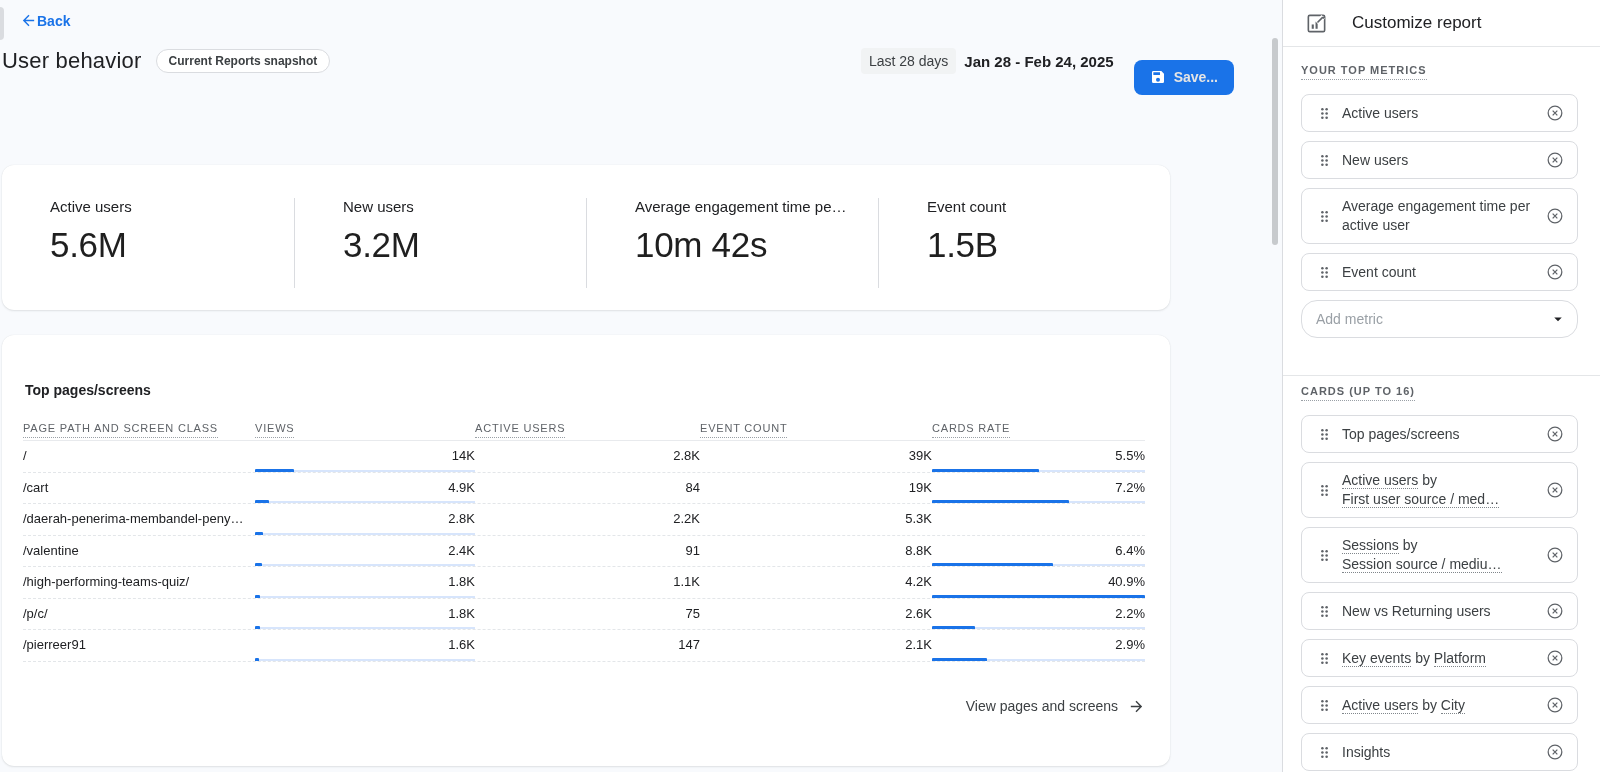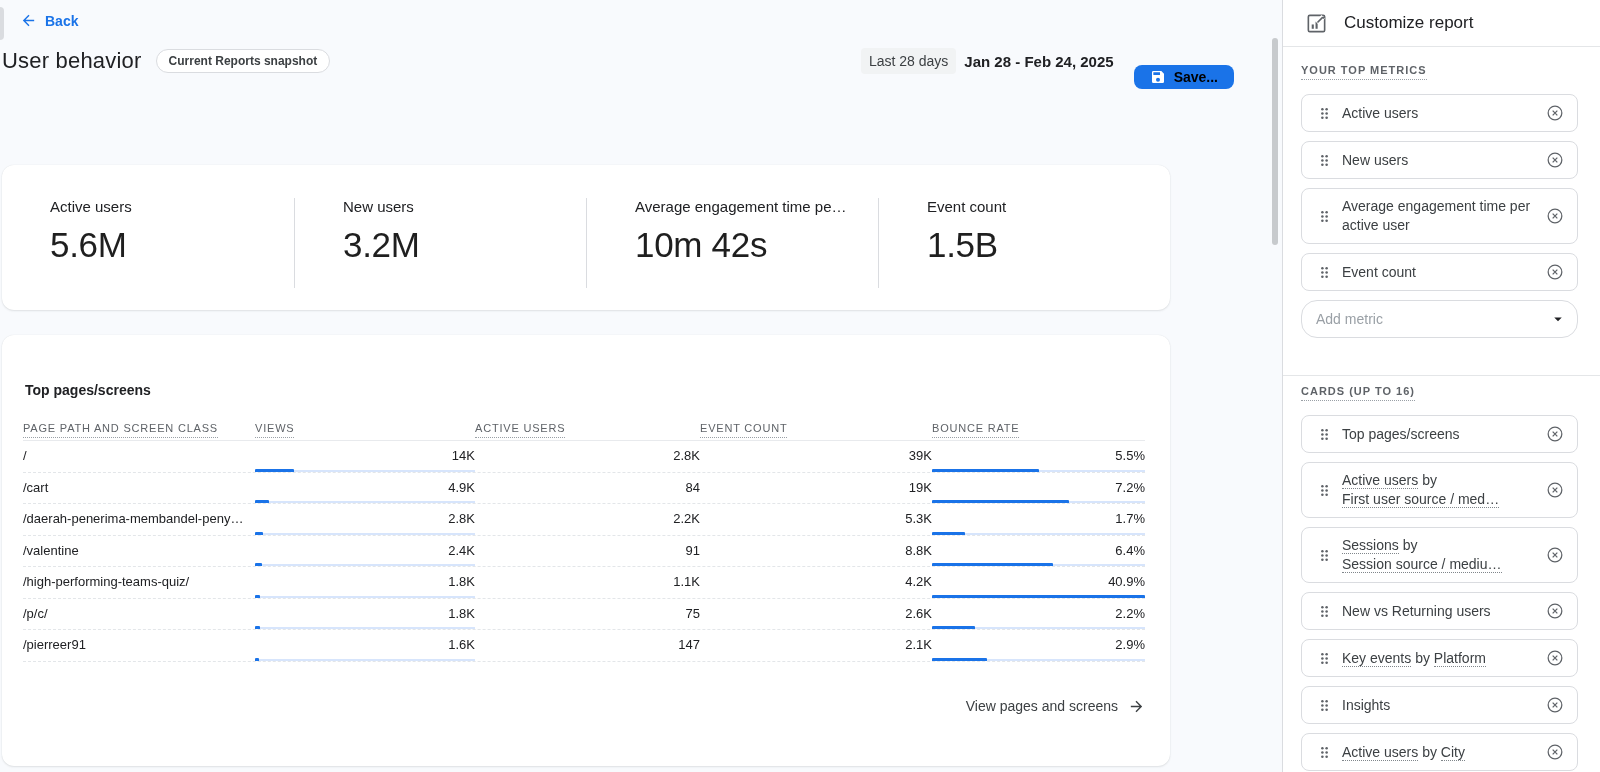--- a/index.html
+++ b/index.html
@@ -7,33 +7,33 @@
   body {
     width:1600px; height:772px; overflow:hidden; position:relative;
     font-family:"Liberation Sans", sans-serif;
     background:#f8fafd; color:#202124;
   }
 
   
   .main { position:absolute; left:0; top:0; width:1282px; height:772px; background:#f8fafd; overflow:hidden; }
   .top-sliver { position:absolute; left:0; top:7px; width:4px; height:33px; background:#dadce0; border-radius:0 4px 4px 0; }
 
-  .back-row { position:absolute; left:20px; top:12px; display:flex; align-items:center; gap:8px;
+  .back-row { position:absolute; left:20px; top:12px; display:flex; align-items:center; gap:0;
               color:#1a73e8; font-size:14px; font-weight:bold; cursor:pointer; }
   .back-row svg { display:block; }
 
   .title-row { position:absolute; left:0; top:42px; width:1282px; height:38px; display:flex; align-items:center; padding:0 48px 0 2px; }
   .page-title { font-size:22px; color:#202124; letter-spacing:.2px; }
   .snapshot-badge { margin-left:14px; border:1px solid #dadce0; border-radius:14px; padding:4px 12px;
                     font-size:12px; font-weight:bold; color:#3c4043; background:#fff; white-space:nowrap; }
   .spacer { flex:1; }
   .date-chip { background:#f1f3f4; color:#3c4043; font-size:14px; padding:5px 8px; border-radius:4px; margin-right:8px; white-space:nowrap; }
   .date-range { font-size:15px; font-weight:bold; color:#202124; margin-right:20px; white-space:nowrap; }
-  .save-btn { display:flex; align-items:center; gap:8px; background:#1a73e8; color:#000000; border:none; cursor:pointer;
-              font-size:14px; font-weight:bold; font-family:inherit; padding:8px 16px; border-radius:8px; height:24px;margin-top:32px; }
+  .save-btn { display:flex; align-items:center; gap:8px; background:#1a73e8; color:#e5e5e5; border:none; cursor:pointer;
+              font-size:14px; font-weight:bold; font-family:inherit; padding:8px 16px; border-radius:8px; height:35px;margin-top:32px; }
 
   .card { background:#fff; border-radius:12px; box-shadow:0 1px 2px rgba(60,64,67,.12), 0 0 1px rgba(60,64,67,.12); }
 
   
   .summary-card { position:absolute; left:2px; top:165px; width:1168px; height:145px; display:grid;
                   grid-template-columns:1fr 1fr 1fr 1fr; }
   .sum-col { padding:33px 0 0 48px; margin:0; }
   .sum-col + .sum-col { border-left:1px solid #dadce0; margin:33px 0 22px 0; padding-top:0; }
   .sum-label { font-size:15px; color:#202124; margin-bottom:10px; white-space:nowrap; overflow:hidden; }
   .sum-value { font-size:35px; color:#1f1f1f; letter-spacing:-.3px; }
@@ -53,21 +53,21 @@
   .bar-fill { position:absolute; left:0; bottom:-1px; height:4px; background:#1a73e8; border-radius:1px; }
   .t-footer { display:flex; justify-content:flex-end; align-items:center; gap:10px; margin-top:36px;
               font-size:14px; color:#3c4043; cursor:pointer; }
 
   
   .v-scroll { position:absolute; left:1272px; top:38px; width:6px; height:207px; background:#c7cacd; border-radius:3px; }
 
   
   .panel { position:absolute; left:1282px; top:0; width:318px; height:772px; background:#fff;
            border-left:1px solid #dadce0; overflow:hidden; }
-  .panel-header { height:47px; display:flex; align-items:center; gap:16px; padding-left:22px;
+  .panel-header { height:47px; display:flex; align-items:center; gap:24px; padding-left:22px;
                   border-bottom:1px solid #e4e6e8; }
   .panel-title { font-size:17px; color:#202124; }
   .p-section-label { margin:17px 0 0 18px; font-size:11px; font-weight:bold; letter-spacing:1px; color:#5f6368; }
   .p-section-label span { border-bottom:1px dotted #9aa0a6; padding-bottom:3px; }
   .p-list { padding:0 22px 0 18px; }
   .p-item { display:flex; align-items:center; min-height:38px; margin-top:9px; padding:4px 10px 4px 14px;
             border:1px solid #dadce0; border-radius:8px; background:#fff; cursor:grab; }
   .p-item.first { margin-top:18px; }
   .drag { display:flex; margin-right:9px; flex:none; }
   .p-label { font-size:14px; color:#3c4043; line-height:19px; padding:4px 0; }
@@ -125,21 +125,21 @@
       </div>
     </div>
 
   <div class="card table-card">
     <div class="t-title">Top pages/screens</div>
     <div class="g-head">
       <div class="h-cell"><span>PAGE PATH AND SCREEN CLASS</span></div>
       <div class="h-cell h-right"><span>VIEWS</span></div>
       <div class="h-cell h-right"><span>ACTIVE USERS</span></div>
       <div class="h-cell h-right"><span>EVENT COUNT</span></div>
-      <div class="h-cell h-right"><span>BOUNCE RATE</span></div>
+      <div class="h-cell h-right"><span>CARDS RATE</span></div>
     </div>
     <div id="table-body">
         <div class="g-row">
           <div class="cell">/</div>
           <div class="cell num">14K<span class="bar-track"></span><span class="bar-fill" style="width: 17.7%;"></span></div>
           <div class="cell num">2.8K</div>
           <div class="cell num">39K</div>
           <div class="cell num">5.5%<span class="bar-track"></span><span class="bar-fill" style="width: 50%;"></span></div>
         </div>
         <div class="g-row">
@@ -147,21 +147,20 @@
           <div class="cell num">4.9K<span class="bar-track"></span><span class="bar-fill" style="width: 6.4%;"></span></div>
           <div class="cell num">84</div>
           <div class="cell num">19K</div>
           <div class="cell num">7.2%<span class="bar-track"></span><span class="bar-fill" style="width: 64.5%;"></span></div>
         </div>
         <div class="g-row">
           <div class="cell">/daerah-penerima-membandel-peny…</div>
           <div class="cell num">2.8K<span class="bar-track"></span><span class="bar-fill" style="width: 3.6%;"></span></div>
           <div class="cell num">2.2K</div>
           <div class="cell num">5.3K</div>
-          <div class="cell num">1.7%<span class="bar-track"></span><span class="bar-fill" style="width: 15.5%;"></span></div>
         </div>
         <div class="g-row">
           <div class="cell">/valentine</div>
           <div class="cell num">2.4K<span class="bar-track"></span><span class="bar-fill" style="width: 3.2%;"></span></div>
           <div class="cell num">91</div>
           <div class="cell num">8.8K</div>
           <div class="cell num">6.4%<span class="bar-track"></span><span class="bar-fill" style="width: 57%;"></span></div>
         </div>
         <div class="g-row">
           <div class="cell">/high-performing-teams-quiz/</div>
@@ -421,44 +420,44 @@
           <svg width="17" height="17" viewBox="0 0 24 24">
             <circle cx="9" cy="6" r="1.8" fill="#5f6368"></circle>
             <circle cx="15" cy="6" r="1.8" fill="#5f6368"></circle>
             <circle cx="9" cy="12" r="1.8" fill="#5f6368"></circle>
             <circle cx="15" cy="12" r="1.8" fill="#5f6368"></circle>
             <circle cx="9" cy="18" r="1.8" fill="#5f6368"></circle>
             <circle cx="15" cy="18" r="1.8" fill="#5f6368"></circle>
           </svg>
         </span>
         <span class="p-label">
+          <span style="display: block;"><span class="dotted">Active users</span><span> by </span><span class="dotted">City</span></span>
+        </span>
+        <button class="remove-btn">
+          <svg width="20" height="20" viewBox="0 0 24 24">
+            <circle cx="12" cy="12" r="8.2" fill="none" stroke="#5f6368" stroke-width="1.5"></circle>
+            <path d="M9.2 9.2 L14.8 14.8 M14.8 9.2 L9.2 14.8" stroke="#5f6368" stroke-width="1.5"></path>
+          </svg>
+        </button>
+      </div>
+      <div class="p-item">
+        <span class="drag">
+          <svg width="17" height="17" viewBox="0 0 24 24">
+            <circle cx="9" cy="6" r="1.8" fill="#5f6368"></circle>
+            <circle cx="15" cy="6" r="1.8" fill="#5f6368"></circle>
+            <circle cx="9" cy="12" r="1.8" fill="#5f6368"></circle>
+            <circle cx="15" cy="12" r="1.8" fill="#5f6368"></circle>
+            <circle cx="9" cy="18" r="1.8" fill="#5f6368"></circle>
+            <circle cx="15" cy="18" r="1.8" fill="#5f6368"></circle>
+          </svg>
+        </span>
+        <span class="p-label">
           <span style="display: block;"><span>Insights</span></span>
         </span>
         <button class="remove-btn">
           <svg width="20" height="20" viewBox="0 0 24 24">
             <circle cx="12" cy="12" r="8.2" fill="none" stroke="#5f6368" stroke-width="1.5"></circle>
             <path d="M9.2 9.2 L14.8 14.8 M14.8 9.2 L9.2 14.8" stroke="#5f6368" stroke-width="1.5"></path>
           </svg>
         </button>
       </div>
-      <div class="p-item">
-        <span class="drag">
-          <svg width="17" height="17" viewBox="0 0 24 24">
-            <circle cx="9" cy="6" r="1.8" fill="#5f6368"></circle>
-            <circle cx="15" cy="6" r="1.8" fill="#5f6368"></circle>
-            <circle cx="9" cy="12" r="1.8" fill="#5f6368"></circle>
-            <circle cx="15" cy="12" r="1.8" fill="#5f6368"></circle>
-            <circle cx="9" cy="18" r="1.8" fill="#5f6368"></circle>
-            <circle cx="15" cy="18" r="1.8" fill="#5f6368"></circle>
-          </svg>
-        </span>
-        <span class="p-label">
-          <span style="display: block;"><span class="dotted">Active users</span><span> by </span><span class="dotted">City</span></span>
-        </span>
-        <button class="remove-btn">
-          <svg width="20" height="20" viewBox="0 0 24 24">
-            <circle cx="12" cy="12" r="8.2" fill="none" stroke="#5f6368" stroke-width="1.5"></circle>
-            <path d="M9.2 9.2 L14.8 14.8 M14.8 9.2 L9.2 14.8" stroke="#5f6368" stroke-width="1.5"></path>
-          </svg>
-        </button>
-      </div>
     </div>
 </aside>
 
 </body></html>

